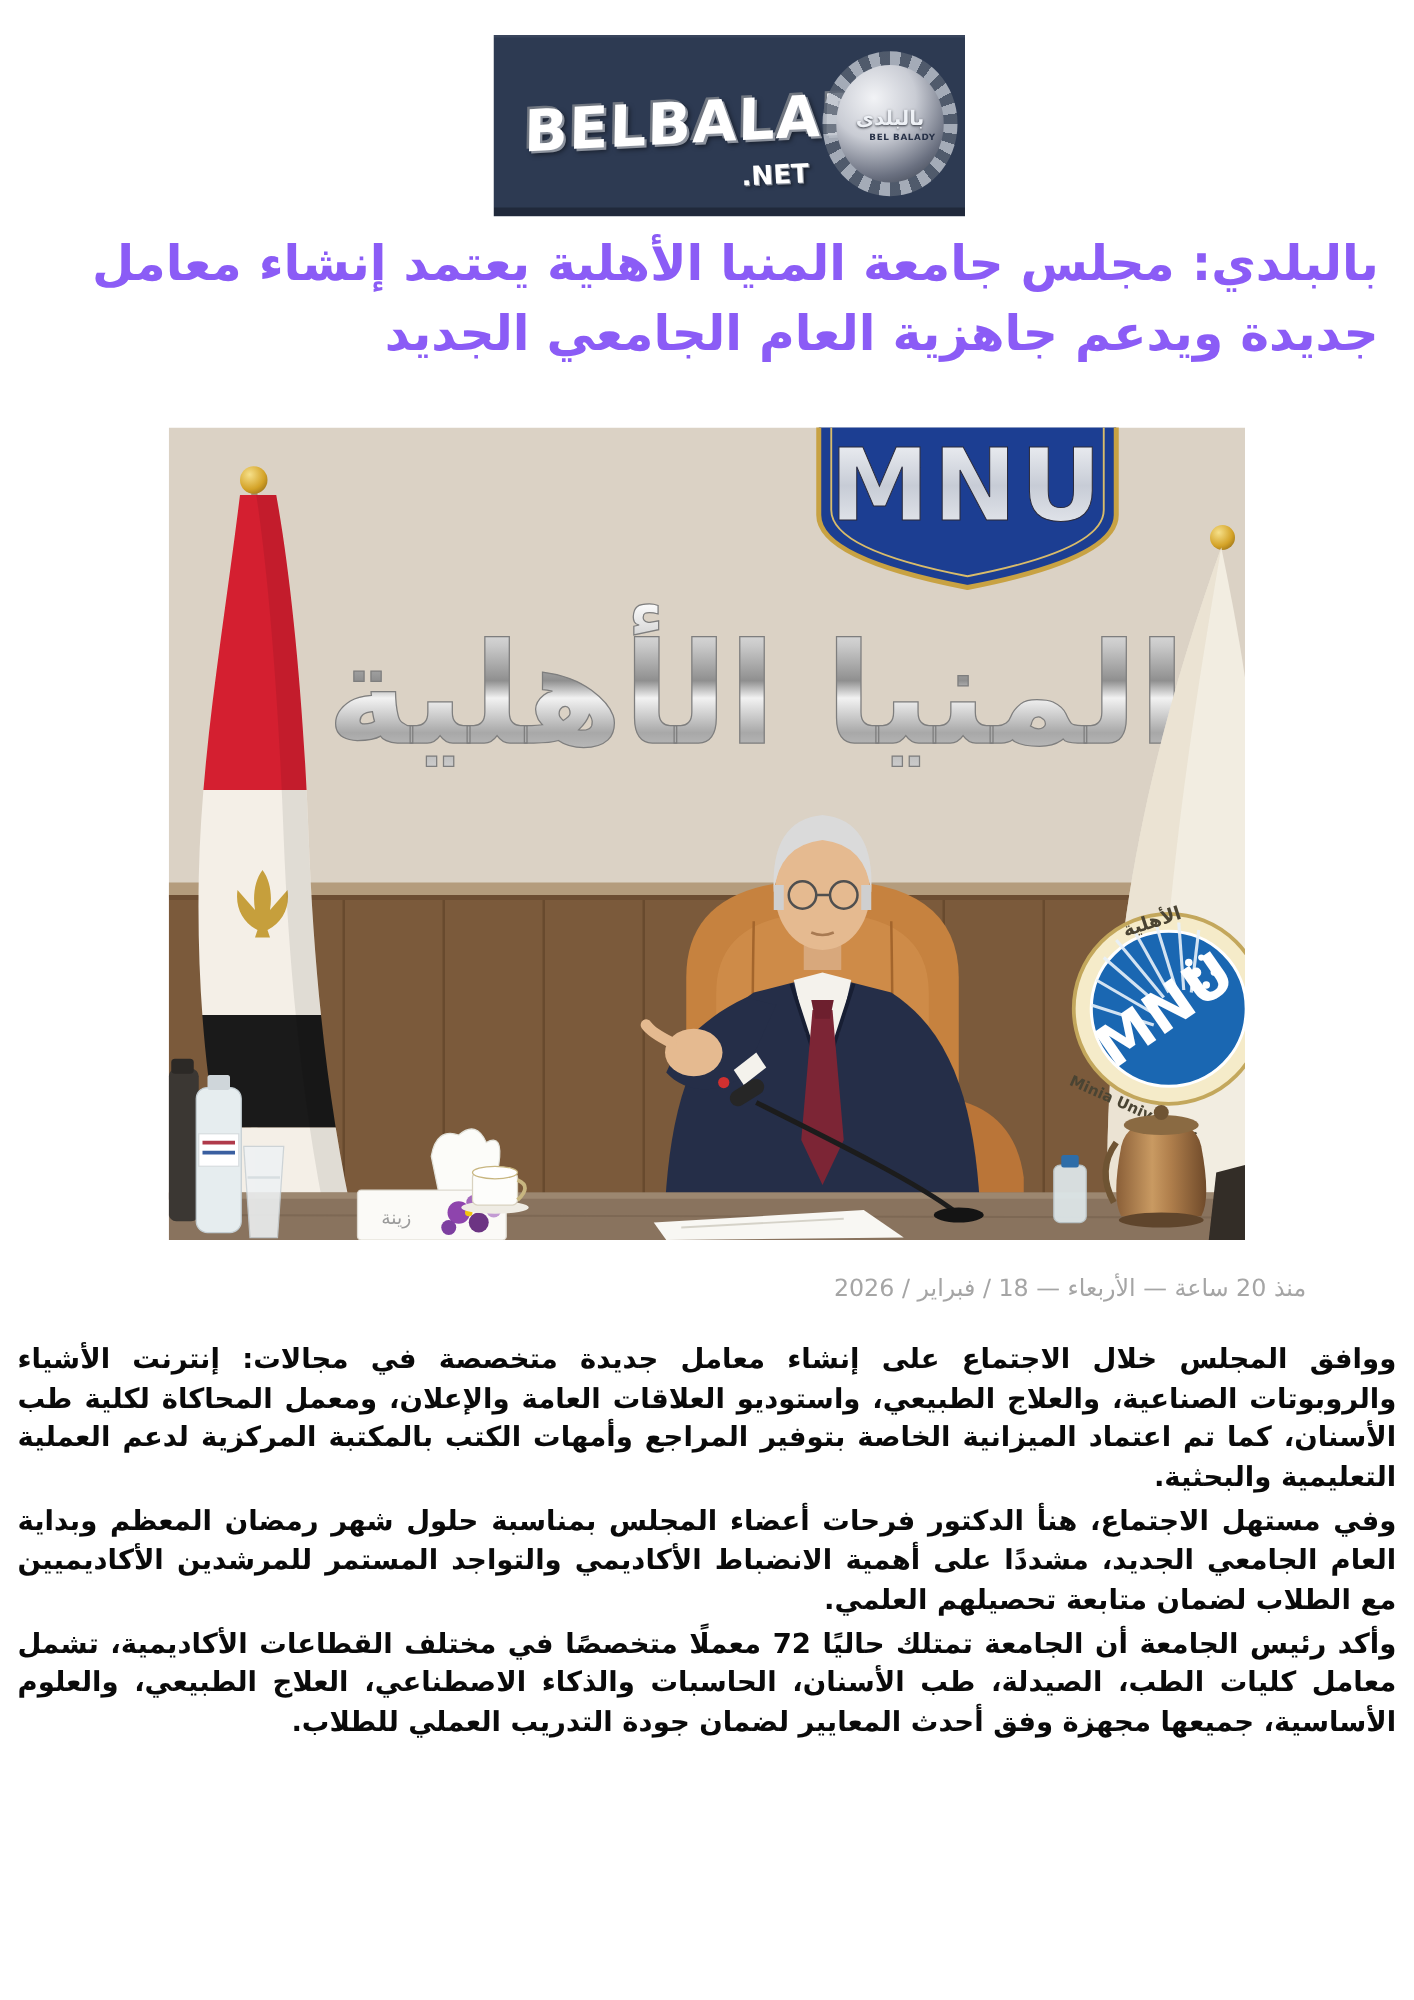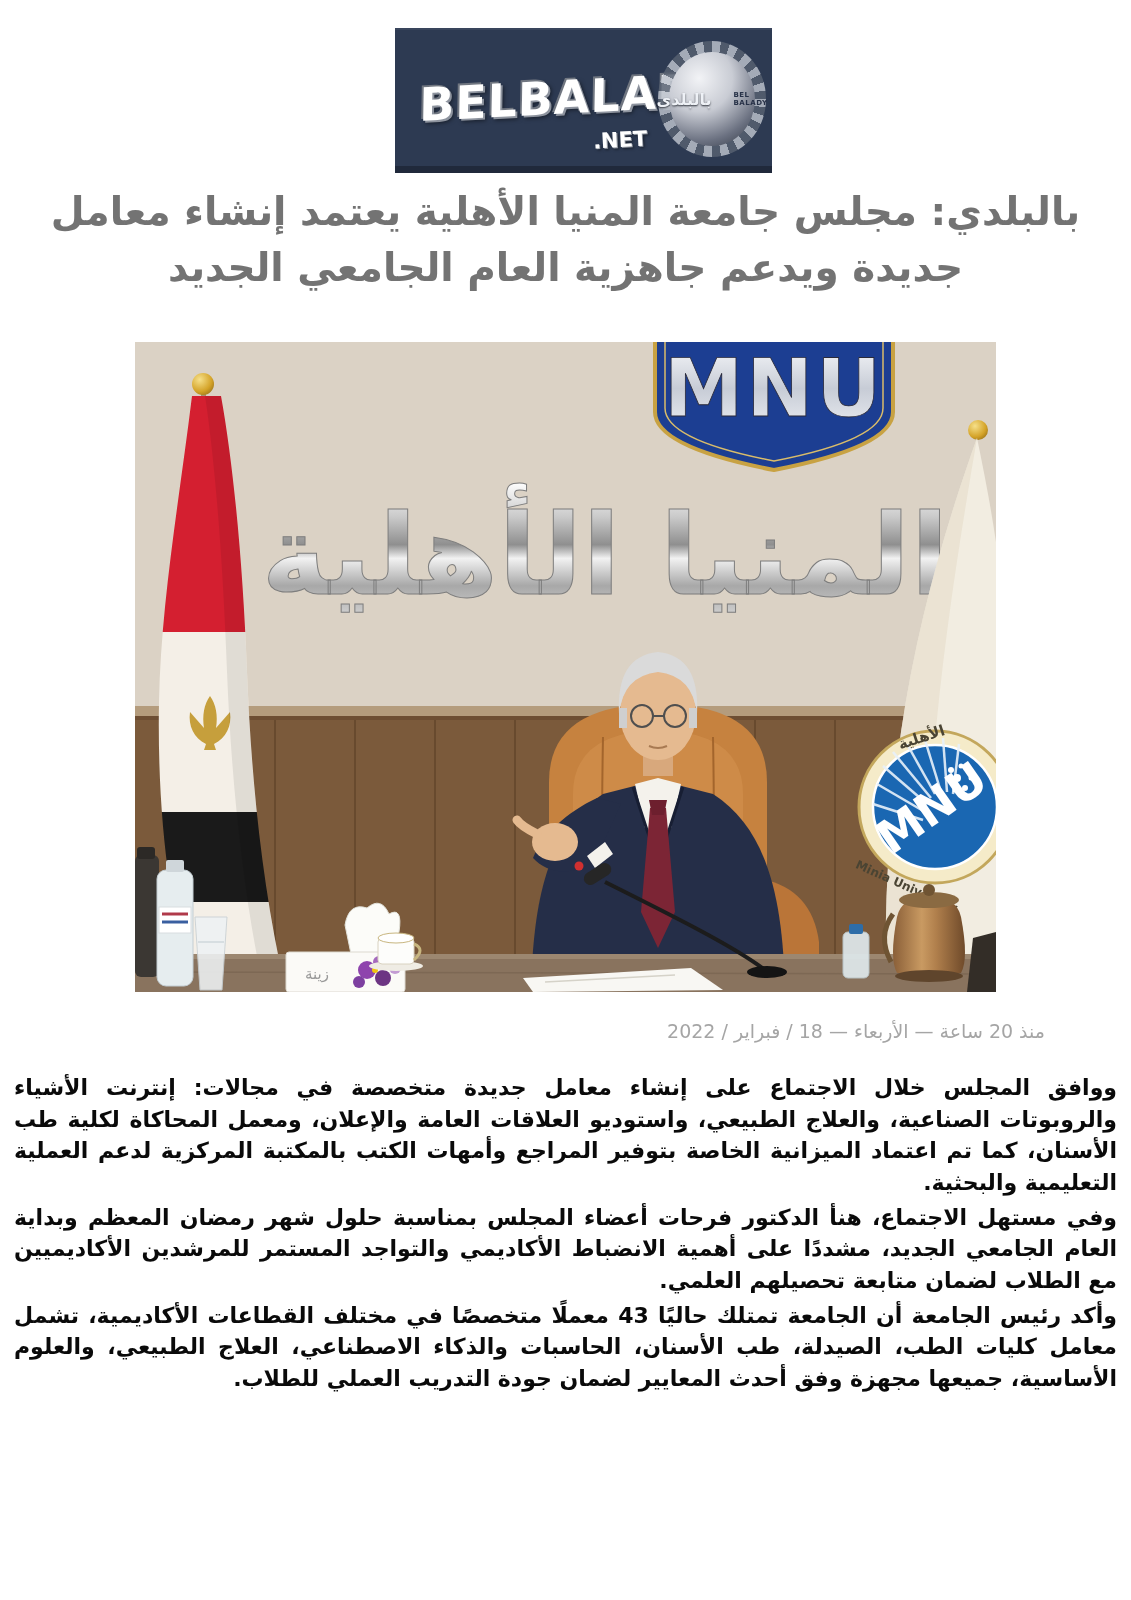--- a/index.html
+++ b/index.html
@@ -12,26 +12,26 @@
   .logo-word{position:absolute;left:24px;top:42px;font-size:46px;font-weight:bold;color:#fff;
              letter-spacing:1px;transform:rotate(-3deg) skewX(-4deg);white-space:nowrap;
              text-shadow:2px 2px 0 #8d939e,-2px -2px 0 #707680,3px 3px 4px rgba(0,0,0,.5);}
   .logo-net{position:absolute;left:198px;top:100px;font-size:21px;font-weight:bold;color:#fff;
             transform:rotate(-3deg);text-shadow:1px 1px 0 #8d939e,2px 2px 3px rgba(0,0,0,.5);}
   .badge{position:absolute;right:6px;top:13px;width:108px;height:116px;}
   .badge-star{position:absolute;inset:0;border-radius:50%;
               background:repeating-conic-gradient(#b9bfc9 0deg 9deg,#566070 9deg 18deg);opacity:.85;}
   .badge-core{position:absolute;inset:11px;border-radius:50%;
               background:radial-gradient(circle at 35% 28%,#f2f3f6 0%,#c9ccd4 38%,#6a7080 72%,#2c323d 100%);
-              display:flex;flex-direction:row;align-items:center;justify-content:center;gap:2px;}
+              display:flex;flex-direction:column;align-items:center;justify-content:center;gap:2px;}
   .badge-ar{font-size:16px;font-weight:bold;color:#eef1f6;text-shadow:0 1px 2px #2b2f38;}
   .badge-en{font-size:7px;font-weight:bold;color:#273147;letter-spacing:.5px;margin-left:20px;}
   
   .headline{position:absolute;left:28px;right:28px;top:184px;margin:0;direction:rtl;
-            text-align:center;font-size:39px;line-height:1.43;font-weight:bold;color:#737373;}
+            font-size:39px;line-height:1.43;font-weight:bold;color:#8b5cf6;}
   
   .photo{position:absolute;left:135px;top:342px;width:861px;height:650px;margin:0;}
   
   .meta{position:absolute;right:86px;top:1020px;direction:rtl;font-size:19px;color:#a5a5a5;}
   
   .body-text{position:absolute;left:14px;right:14px;top:1072px;direction:rtl;
              text-align:justify;font-size:22px;line-height:1.44;font-weight:bold;color:#0a0a0a;}
   .body-text p{margin:0 0 3px 0;}
 </style>
 </head>
@@ -255,21 +255,21 @@
         <path d="M470,540 C540,575 600,605 630,628" stroke="#1c1c1c" stroke-width="4" fill="none"></path>
         <g transform="rotate(-32 462 533)">
             <rect x="448" y="526" width="30" height="13" rx="6.5" fill="#262626"></rect>
           </g>
         <circle cx="444" cy="524" r="4.5" fill="#d03030"></circle>
         <ellipse cx="632" cy="630" rx="20" ry="6" fill="#141414"></ellipse>
       </g>
     </svg>
   </figure>
 
-  <div class="meta">منذ 20 ساعة — الأربعاء — 18 / فبراير / 2022</div>
+  <div class="meta">منذ 20 ساعة — الأربعاء — 18 / فبراير / 2026</div>
 
   <article class="body-text">
     <p>ووافق المجلس خلال الاجتماع على إنشاء معامل جديدة متخصصة في مجالات: إنترنت الأشياء والروبوتات الصناعية، والعلاج الطبيعي، واستوديو العلاقات العامة والإعلان، ومعمل المحاكاة لكلية طب الأسنان، كما تم اعتماد الميزانية الخاصة بتوفير المراجع وأمهات الكتب بالمكتبة المركزية لدعم العملية التعليمية والبحثية.</p>
     <p>وفي مستهل الاجتماع، هنأ الدكتور فرحات أعضاء المجلس بمناسبة حلول شهر رمضان المعظم وبداية العام الجامعي الجديد، مشددًا على أهمية الانضباط الأكاديمي والتواجد المستمر للمرشدين الأكاديميين مع الطلاب لضمان متابعة تحصيلهم العلمي.</p>
-    <p>وأكد رئيس الجامعة أن الجامعة تمتلك حاليًا 43 معملًا متخصصًا في مختلف القطاعات الأكاديمية، تشمل معامل كليات الطب، الصيدلة، طب الأسنان، الحاسبات والذكاء الاصطناعي، العلاج الطبيعي، والعلوم الأساسية، جميعها مجهزة وفق أحدث المعايير لضمان جودة التدريب العملي للطلاب.</p>
+    <p>وأكد رئيس الجامعة أن الجامعة تمتلك حاليًا 72 معملًا متخصصًا في مختلف القطاعات الأكاديمية، تشمل معامل كليات الطب، الصيدلة، طب الأسنان، الحاسبات والذكاء الاصطناعي، العلاج الطبيعي، والعلوم الأساسية، جميعها مجهزة وفق أحدث المعايير لضمان جودة التدريب العملي للطلاب.</p>
   </article>
 
 </div>
 
 </body></html>

